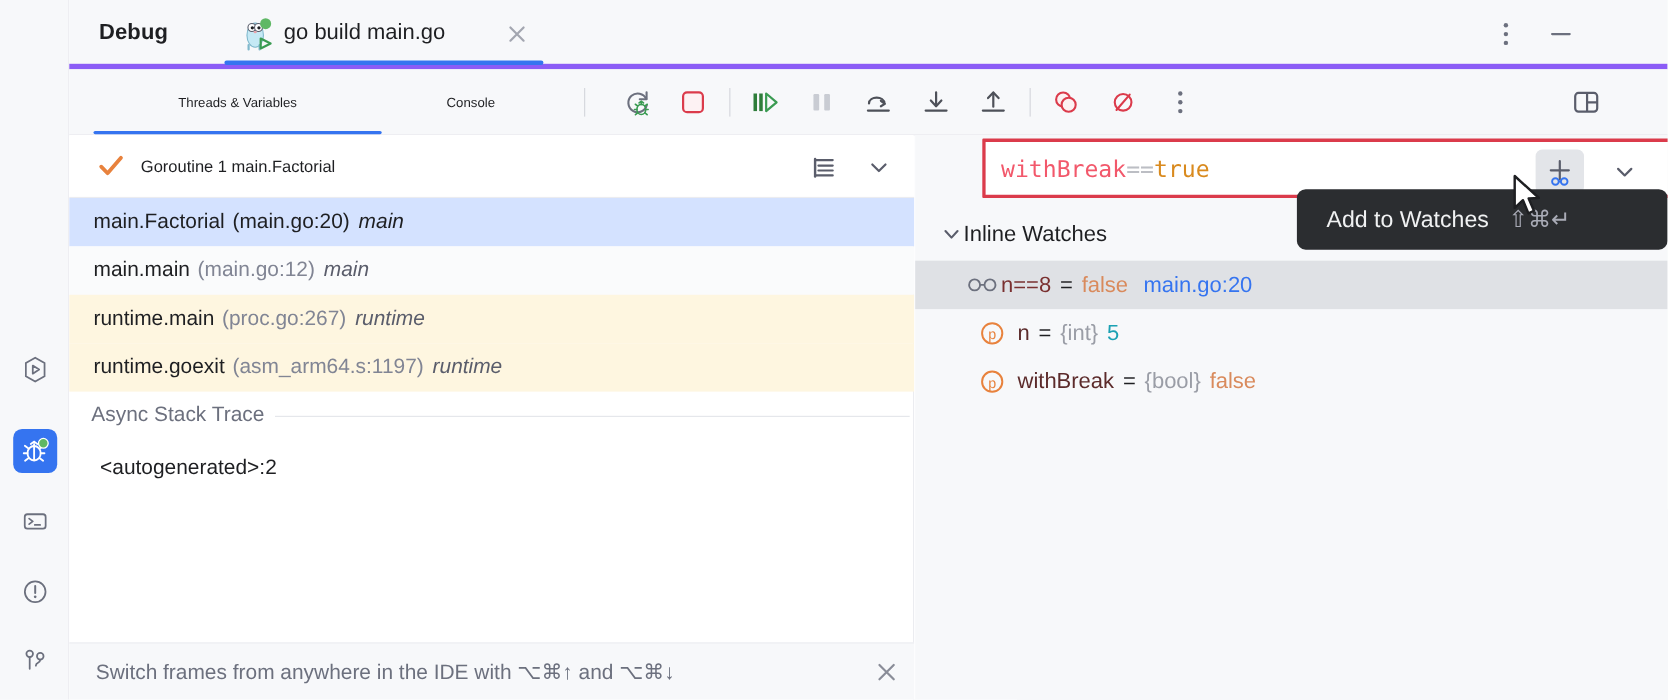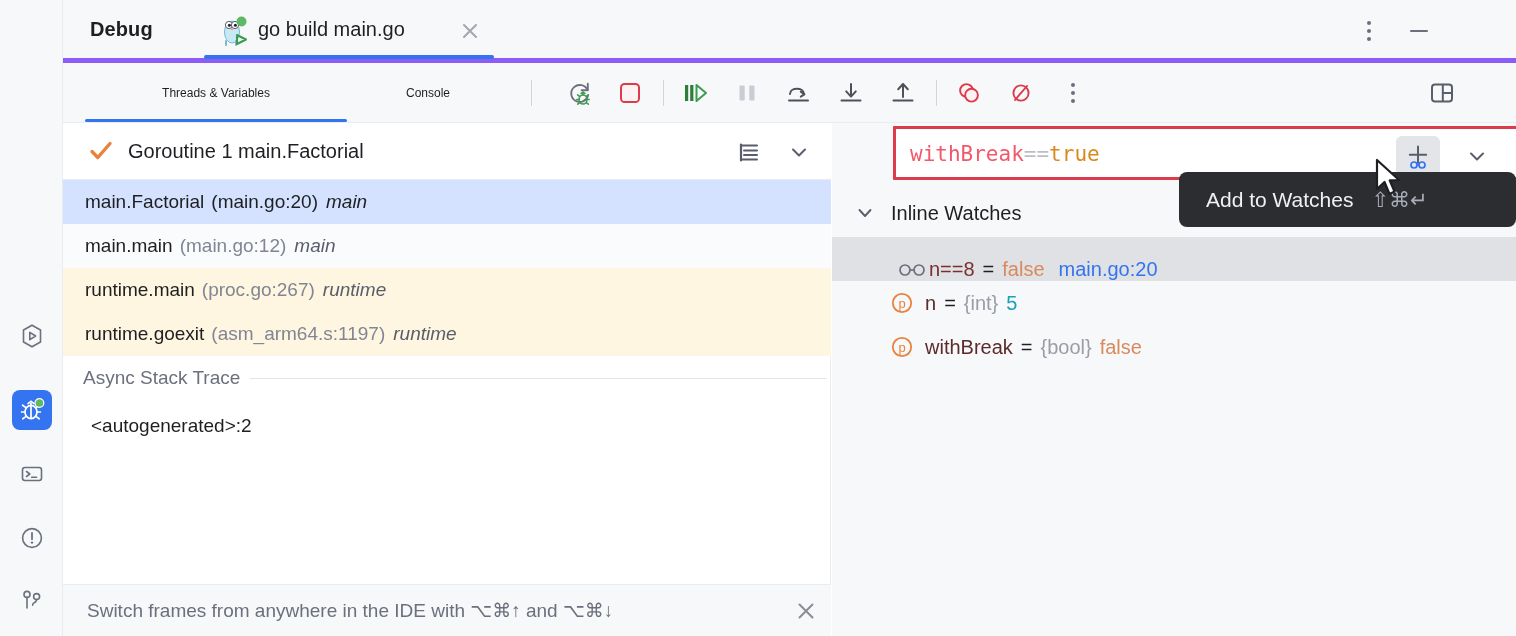--- a/index.html
+++ b/index.html
@@ -107,21 +107,21 @@
     background: #F7F8FA;
   }
 
   
   .goroutine-row {
     position: absolute; left: 0; top: 0; width: 768px; height: 57px;
     background: #FFFFFF; border-bottom: 1px solid #EBECF0;
     display: flex; align-items: center;
   }
   .check-mark { margin-left: 25px; margin-right: 14px; }
-  .goroutine-label { font-size: 20px; color: #1E1F22; }
+  .goroutine-label { font-size: 15px; color: #1E1F22; }
   .gr-align { position: absolute; left: 672px; top: 15px; width: 28px; height: 28px;
               display: flex; align-items: center; justify-content: center; }
   .gr-chev  { position: absolute; left: 722px; top: 15px; width: 28px; height: 28px;
               display: flex; align-items: center; justify-content: center; }
 
   
   .frames { position: absolute; left: 0; top: 57px; width: 768px; }
   .frame-row {
     height: 44px; display: flex; align-items: center; padding-left: 22px;
     font-size: 19px; white-space: nowrap;
@@ -180,29 +180,29 @@
   .expr-chev {
     position: absolute; left: 562px; top: 8px; width: 38px; height: 38px;
     display: flex; align-items: center; justify-content: center;
   }
 
   
   .watch-header {
     position: absolute; left: 0; top: 70px; width: 684px; height: 40px;
     display: flex; align-items: center; padding-left: 22px;
   }
-  .watch-header-label { font-size: 20px; color: #1E1F22; margin-left: 15px; }
+  .watch-header-label { font-size: 20px; color: #1E1F22; }
   .watch-row {
     position: absolute; left: 0; width: 684px; height: 44px;
     display: flex; align-items: center; font-size: 20px; white-space: nowrap;
   }
   #watch-row-0 { top: 114px; background: #DFE1E5; }
   #watch-row-1 { top: 158px; }
   #watch-row-2 { top: 202px; }
-  .w-indent-2 { padding-left: 65px; align-items: flex-end; }
+  .w-indent-2 { padding-left: 46px; }
   .w-indent-1 { padding-left: 57px; }
   .w-name-eval { color: #7A3030; }
   .w-name { color: #5C2B2B; margin-left: 10px; }
   .w-eq   { color: #1E1F22; margin: 0 8px; }
   .w-false{ color: #D98A5C; }
   .w-type { color: #9A9DA6; }
   .w-int  { color: #1BA1B3; margin-left: 8px; }
   .w-link { color: #3574F0; margin-left: 14px; }
   .glasses { margin-right: 2px; }
 

